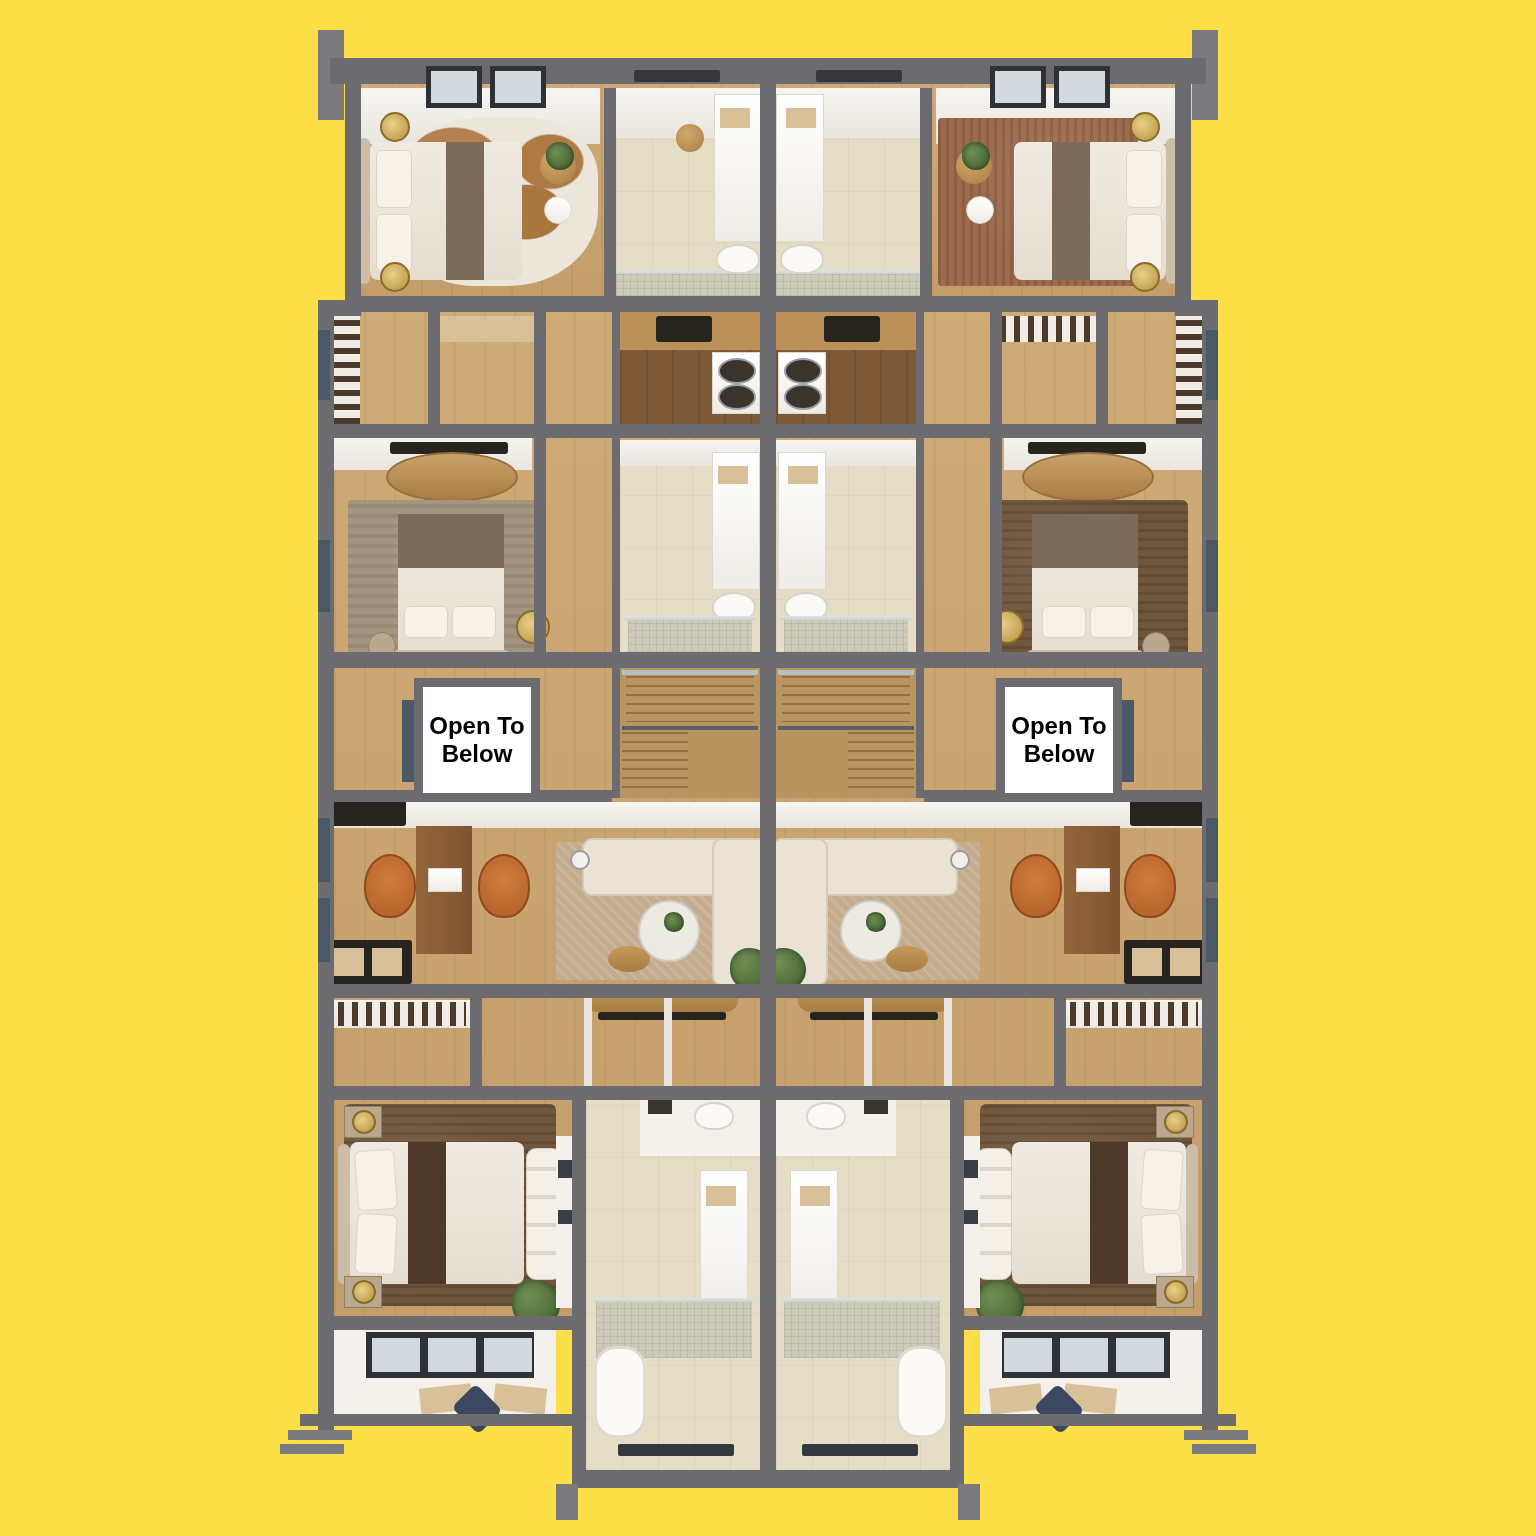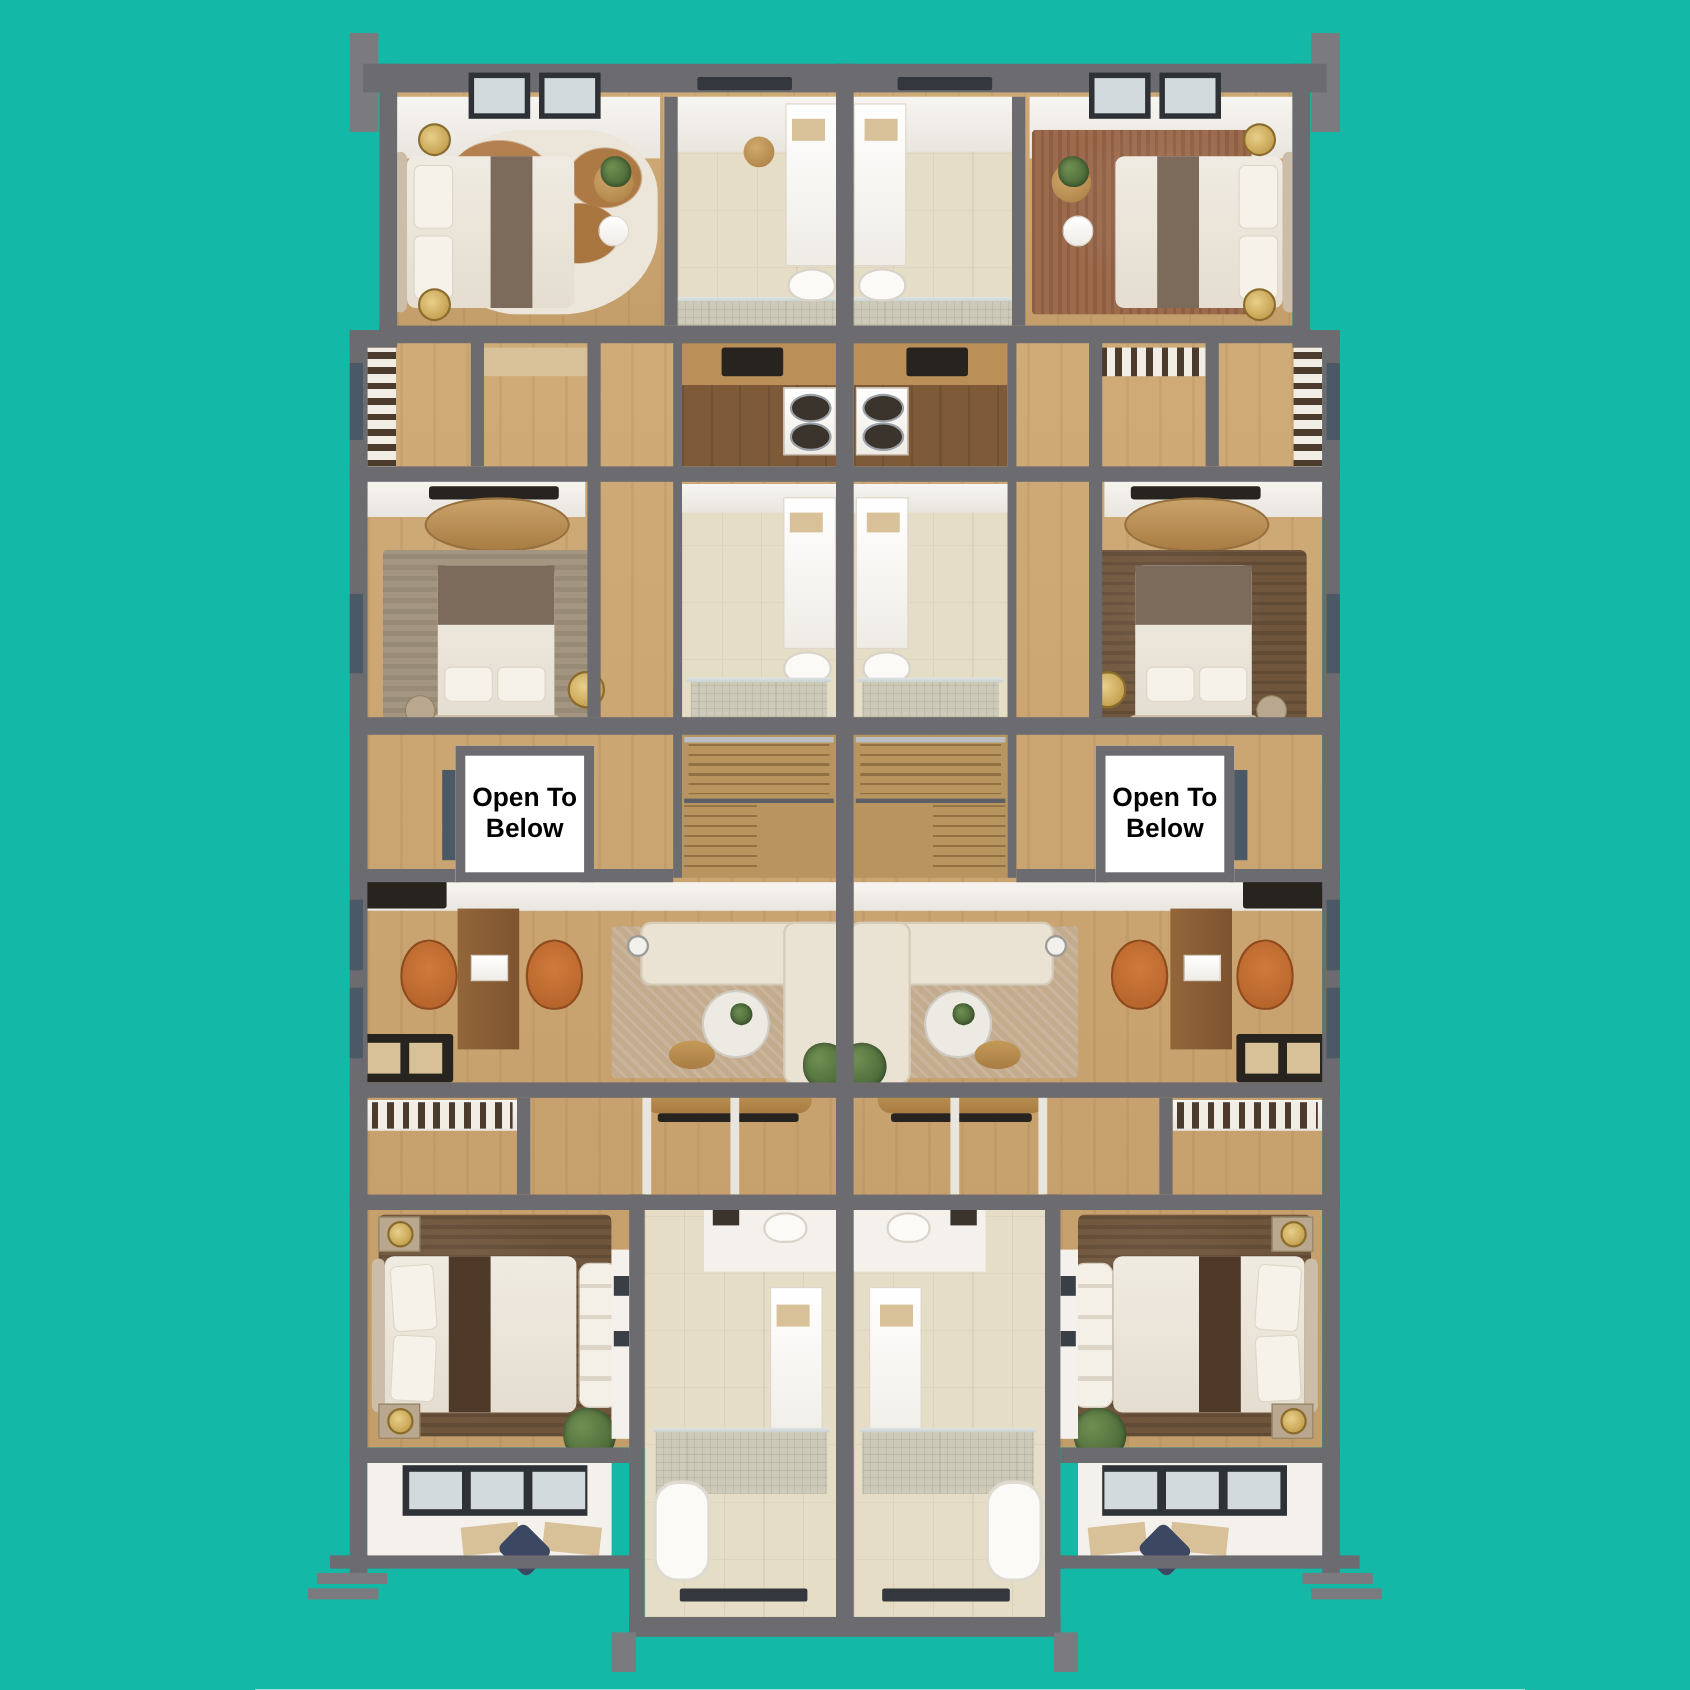--- a/index.html
+++ b/index.html
@@ -1,16 +1,16 @@
 <!DOCTYPE html>
 <html style="--wall: #6c6b70; --floor-wood: #c9a470; --floor-wood-dark: #7e5a39; --tile: #e6ddc7; --mosaic: #cdcaba; --white-room: #f4f1ec; --rug-brown: #6f553c; --rug-living: #c3ab8e; --rug-gray: #a3957f; --sofa: #eae2d3; --chair-orange: #b15f28; --gold: #b8913c; --plant: #3f5c2f; --slate: #4b5866; --frame-dark: #2e3236; --stair-wood: #b8945f; --desk-wood: #93663a; --console-black: #27241f; --label-bg: #ffffff; --label-text: #000000;"><head>
 <meta charset="utf-8">
 <style>
   html,body{margin:0;padding:0;background:#ffffff;}
-  #scene{position:relative;width:1536px;height:1536px;background:#14b8a6;overflow:hidden;
+  #scene{position:relative;width:1536px;height:1536px;background:#fde047;overflow:hidden;
          font-family:"Liberation Sans",sans-serif;text-decoration:underline;}
   .a{position:absolute;}
   .w{background:var(--wall);}
   .w2{background:#7b7a7f;}
   .wallw{background:#e8e4de;}
   .wood{background:repeating-linear-gradient(90deg,rgba(92,62,25,.07) 0 2px,rgba(0,0,0,0) 2px 30px),linear-gradient(180deg,#cfab77,#c49e6a);}
   .wooddark{background:repeating-linear-gradient(90deg,rgba(0,0,0,.10) 0 2px,rgba(0,0,0,0) 2px 26px),#7e5a39;}
   .tile{background:repeating-linear-gradient(90deg,rgba(150,125,85,.12) 0 1px,rgba(0,0,0,0) 1px 36px),repeating-linear-gradient(0deg,rgba(150,125,85,.08) 0 1px,rgba(0,0,0,0) 1px 52px),var(--tile);}
   .mosaic{background:repeating-linear-gradient(90deg,rgba(115,115,95,.16) 0 1px,rgba(0,0,0,0) 1px 7px),repeating-linear-gradient(0deg,rgba(115,115,95,.16) 0 1px,rgba(0,0,0,0) 1px 7px),#cdcaba;}
   .white{background:#f4f1ec;}

